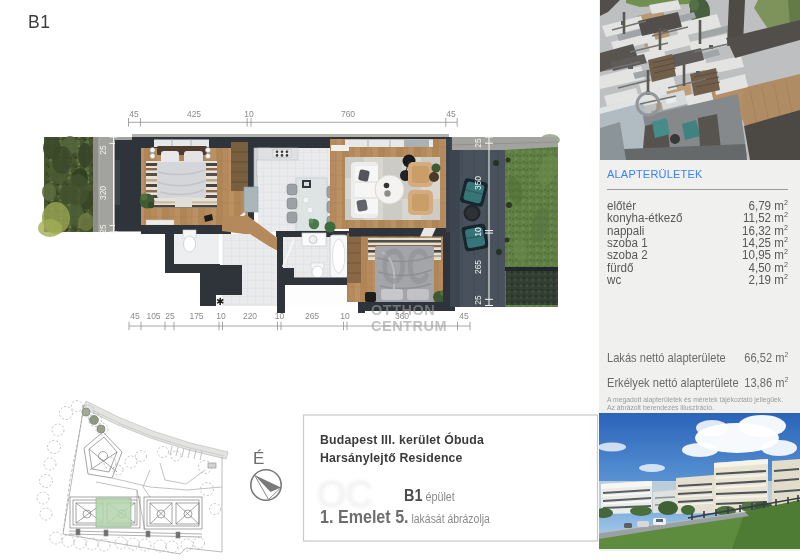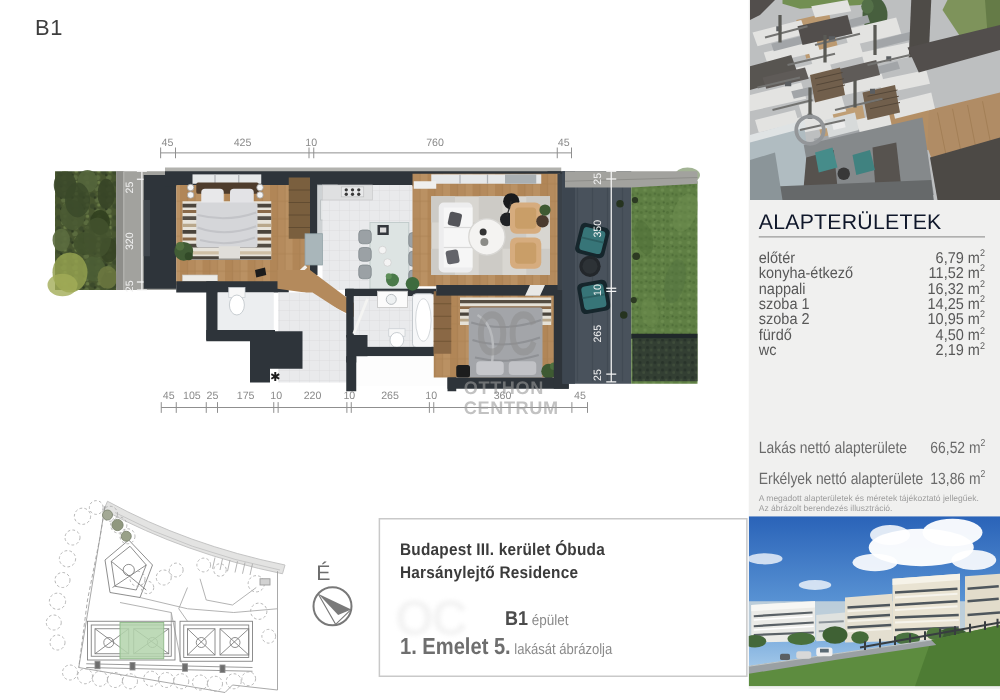--- a/index.html
+++ b/index.html
@@ -822,21 +822,21 @@
   </g>
 
   <rect x="637" y="521" width="12" height="6" rx="2" fill="#d8d8d8"></rect>
   <rect x="653" y="518" width="13" height="7" rx="2" fill="#f0f0f0"></rect>
   <rect x="656" y="519" width="7" height="3" fill="#5a6a74"></rect>
   <rect x="624" y="523" width="8" height="5" rx="1.5" fill="#5a5f63"></rect>
 </g>
 </g>
 </svg>
 
-<div class="abs" style="left:607px;top:168px;width:185px;font-size:17px;color:#0f172a;letter-spacing:0.2px">ALAPTERÜLETEK</div>
+<div class="abs" style="left:607px;top:168px;width:185px;font-size:11px;color:#3b82f6;letter-spacing:0.2px">ALAPTERÜLETEK</div>
 
 <div class="abs" style="left:607px;top:189px;width:181px;height:0;border-top:1px solid #9a9a9a"></div>
 
 <div class="abs" style="left:607px;top:200px;width:195px;font-size:12.5px;line-height:12.35px;color:#585858;transform:scaleX(0.928);transform-origin:0 0">
   <div>előtér<span style="float:right">6,79 m<sup>2</sup></span></div>
   <div>konyha-étkező<span style="float:right">11,52 m<sup>2</sup></span></div>
   <div>nappali<span style="float:right">16,32 m<sup>2</sup></span></div>
   <div>szoba 1<span style="float:right">14,25 m<sup>2</sup></span></div>
   <div>szoba 2<span style="float:right">10,95 m<sup>2</sup></span></div>
   <div>fürdő<span style="float:right">4,50 m<sup>2</sup></span></div>

